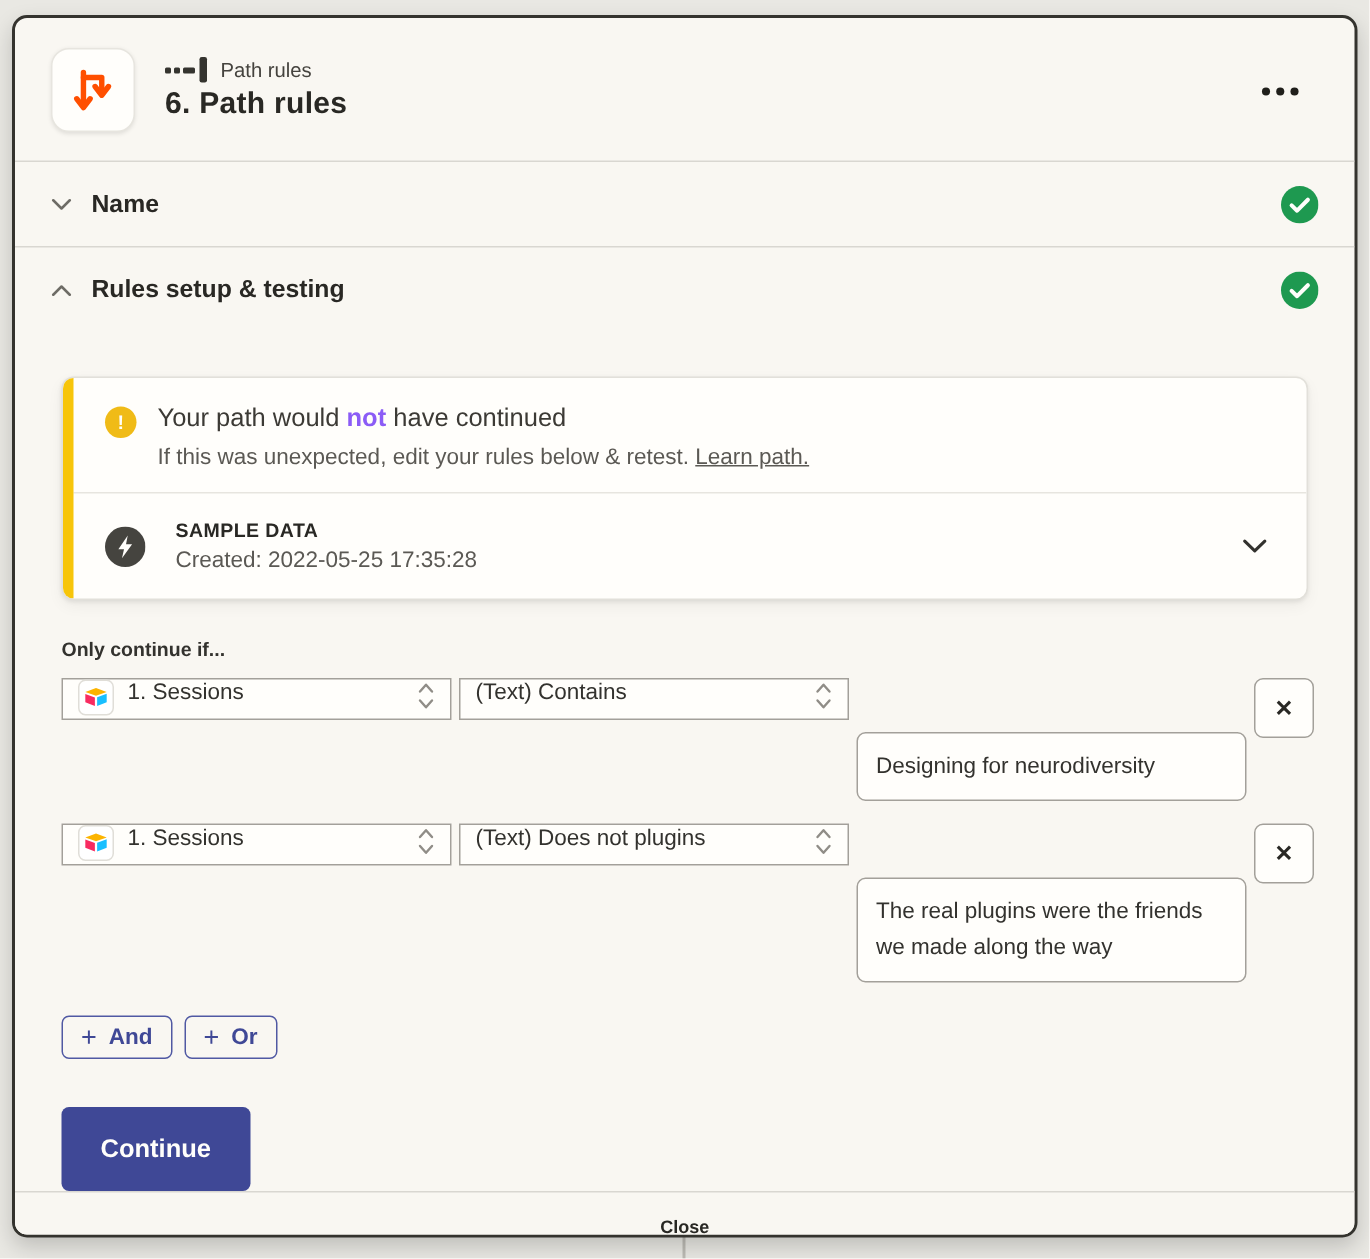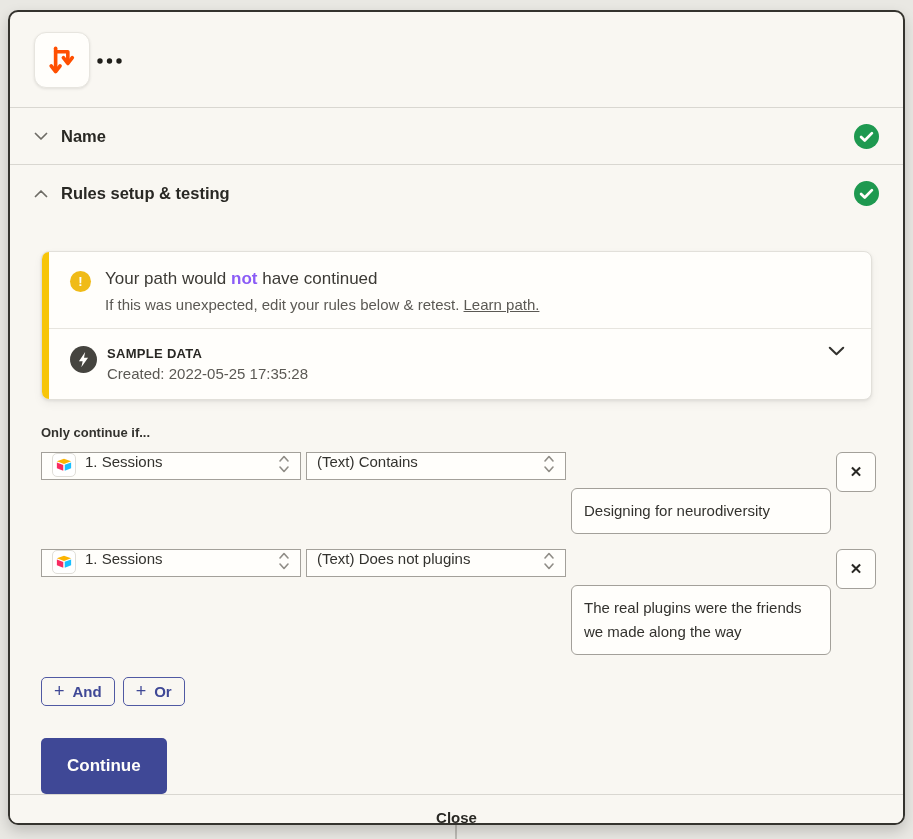--- a/index.html
+++ b/index.html
@@ -43,21 +43,21 @@
   .card-in { margin-left:7px; }
   .alert { display:flex; gap:14px; padding:17px 20px 15px 21px; }
   .warn-ic { width:21px; height:21px; border-radius:50%; background:#F0BB17; color:#fffefb;
     font-size:13px; font-weight:700; display:flex; align-items:center; justify-content:center;
     flex:0 0 auto; margin-top:2px; }
   .alert-title { font-size:17px; color:#3c3a35; }
   .alert-title b { color:#8b5cf6; }
   .alert-sub { margin-top:7px; font-size:15px; color:#5b5954; }
   .alert-sub a { color:#5b5954; text-decoration:underline; cursor:pointer; }
   .card-div { height:1px; background:#e7e5df; }
-  .sample { display:flex; align-items:flex-start; gap:10px; padding:17px 26px 17px 21px; cursor:pointer; }
+  .sample { display:flex; align-items:center; gap:20px; padding:17px 26px 17px 21px; cursor:pointer; }
   .bolt-ic { flex:0 0 auto; display:flex; }
   .sample-txt { flex:1; }
   .sample-label { font-size:13px; font-weight:700; letter-spacing:.3px; color:#292824; }
   .sample-created { margin-top:4px; font-size:15px; color:#5b5954; }
 
   .rules-heading { margin:25px 0 12px 0; font-size:13px; font-weight:700; color:#33322e; }
 
   .rule-row { display:grid; grid-template-columns:260px 260px 260px 40px; gap:5px;
     align-items:start; margin-bottom:15px; }
   .sel { height:28px; background:#fffefb; border:1px solid #a3a09a; border-radius:0;
@@ -77,41 +77,53 @@
     color:#3F4896; font-family:inherit; }
   .add-btn .plus { font-size:18px; font-weight:400; line-height:1; margin-top:-2px; }
   .add-btn .lbl { font-size:15px; font-weight:700; }
 
   .continue-btn { margin-top:32px; background:#3F4896; color:#fffefb; border:none;
     border-radius:5px; padding:18px 26px; font-size:17px; font-weight:700;
     font-family:inherit; cursor:pointer; }
 
   .footer { flex:0 0 auto; border-top:1px solid #d9d7d1; height:46px; display:flex;
     align-items:center; justify-content:center; background:#f9f7f2; }
-  .close-btn { background:none; border:none; font-family:inherit; font-size:15px;
+  .close-btn { background:none; border:none; font-family:inherit; font-size:12px;
     font-weight:700; color:#292824; cursor:pointer; padding:8px 30px; }
 </style>
 </head>
 <body>
 
 <div class="stage">
   <div class="connector"></div>
 
   <div class="modal">
 
     <div class="hdr">
       <div class="app-badge">
         <svg width="34" height="34" viewBox="0 0 32 32" fill="none">
           <g stroke="#FF4F00" stroke-width="3.4" stroke-linecap="round" stroke-linejoin="round">
             <path d="M10 5 V24"></path>
             <path d="M5.8 21.5 L10 27 L14.2 21.5"></path>
             <path d="M10 8.2 H21.5 V17.5"></path>
             <path d="M17.3 13.8 L21.5 19.3 L25.7 13.8"></path>
           </g>
         </svg>
+      </div>
+      <div class="title-block">
+        <div class="type-row">
+          <span class="mini-icon">
+            <i class="d"></i>
+              <i class="d"></i>
+              <i class="dash"></i>
+              <i class="bar"></i>
+          </span>
+          <span class="type-label">Path rules</span>
+        </div>
+        <div class="step-title">6. Path rules</div>
       </div>
       <button class="ellipsis-btn">
         <svg width="27" height="6" viewBox="0 0 27 6">
           <circle cx="4" cy="3" r="2.7" fill="#201f1b"></circle>
           <circle cx="13.5" cy="3" r="2.7" fill="#201f1b"></circle>
           <circle cx="23" cy="3" r="2.7" fill="#201f1b"></circle>
         </svg>
       </button>
     </div>
 

